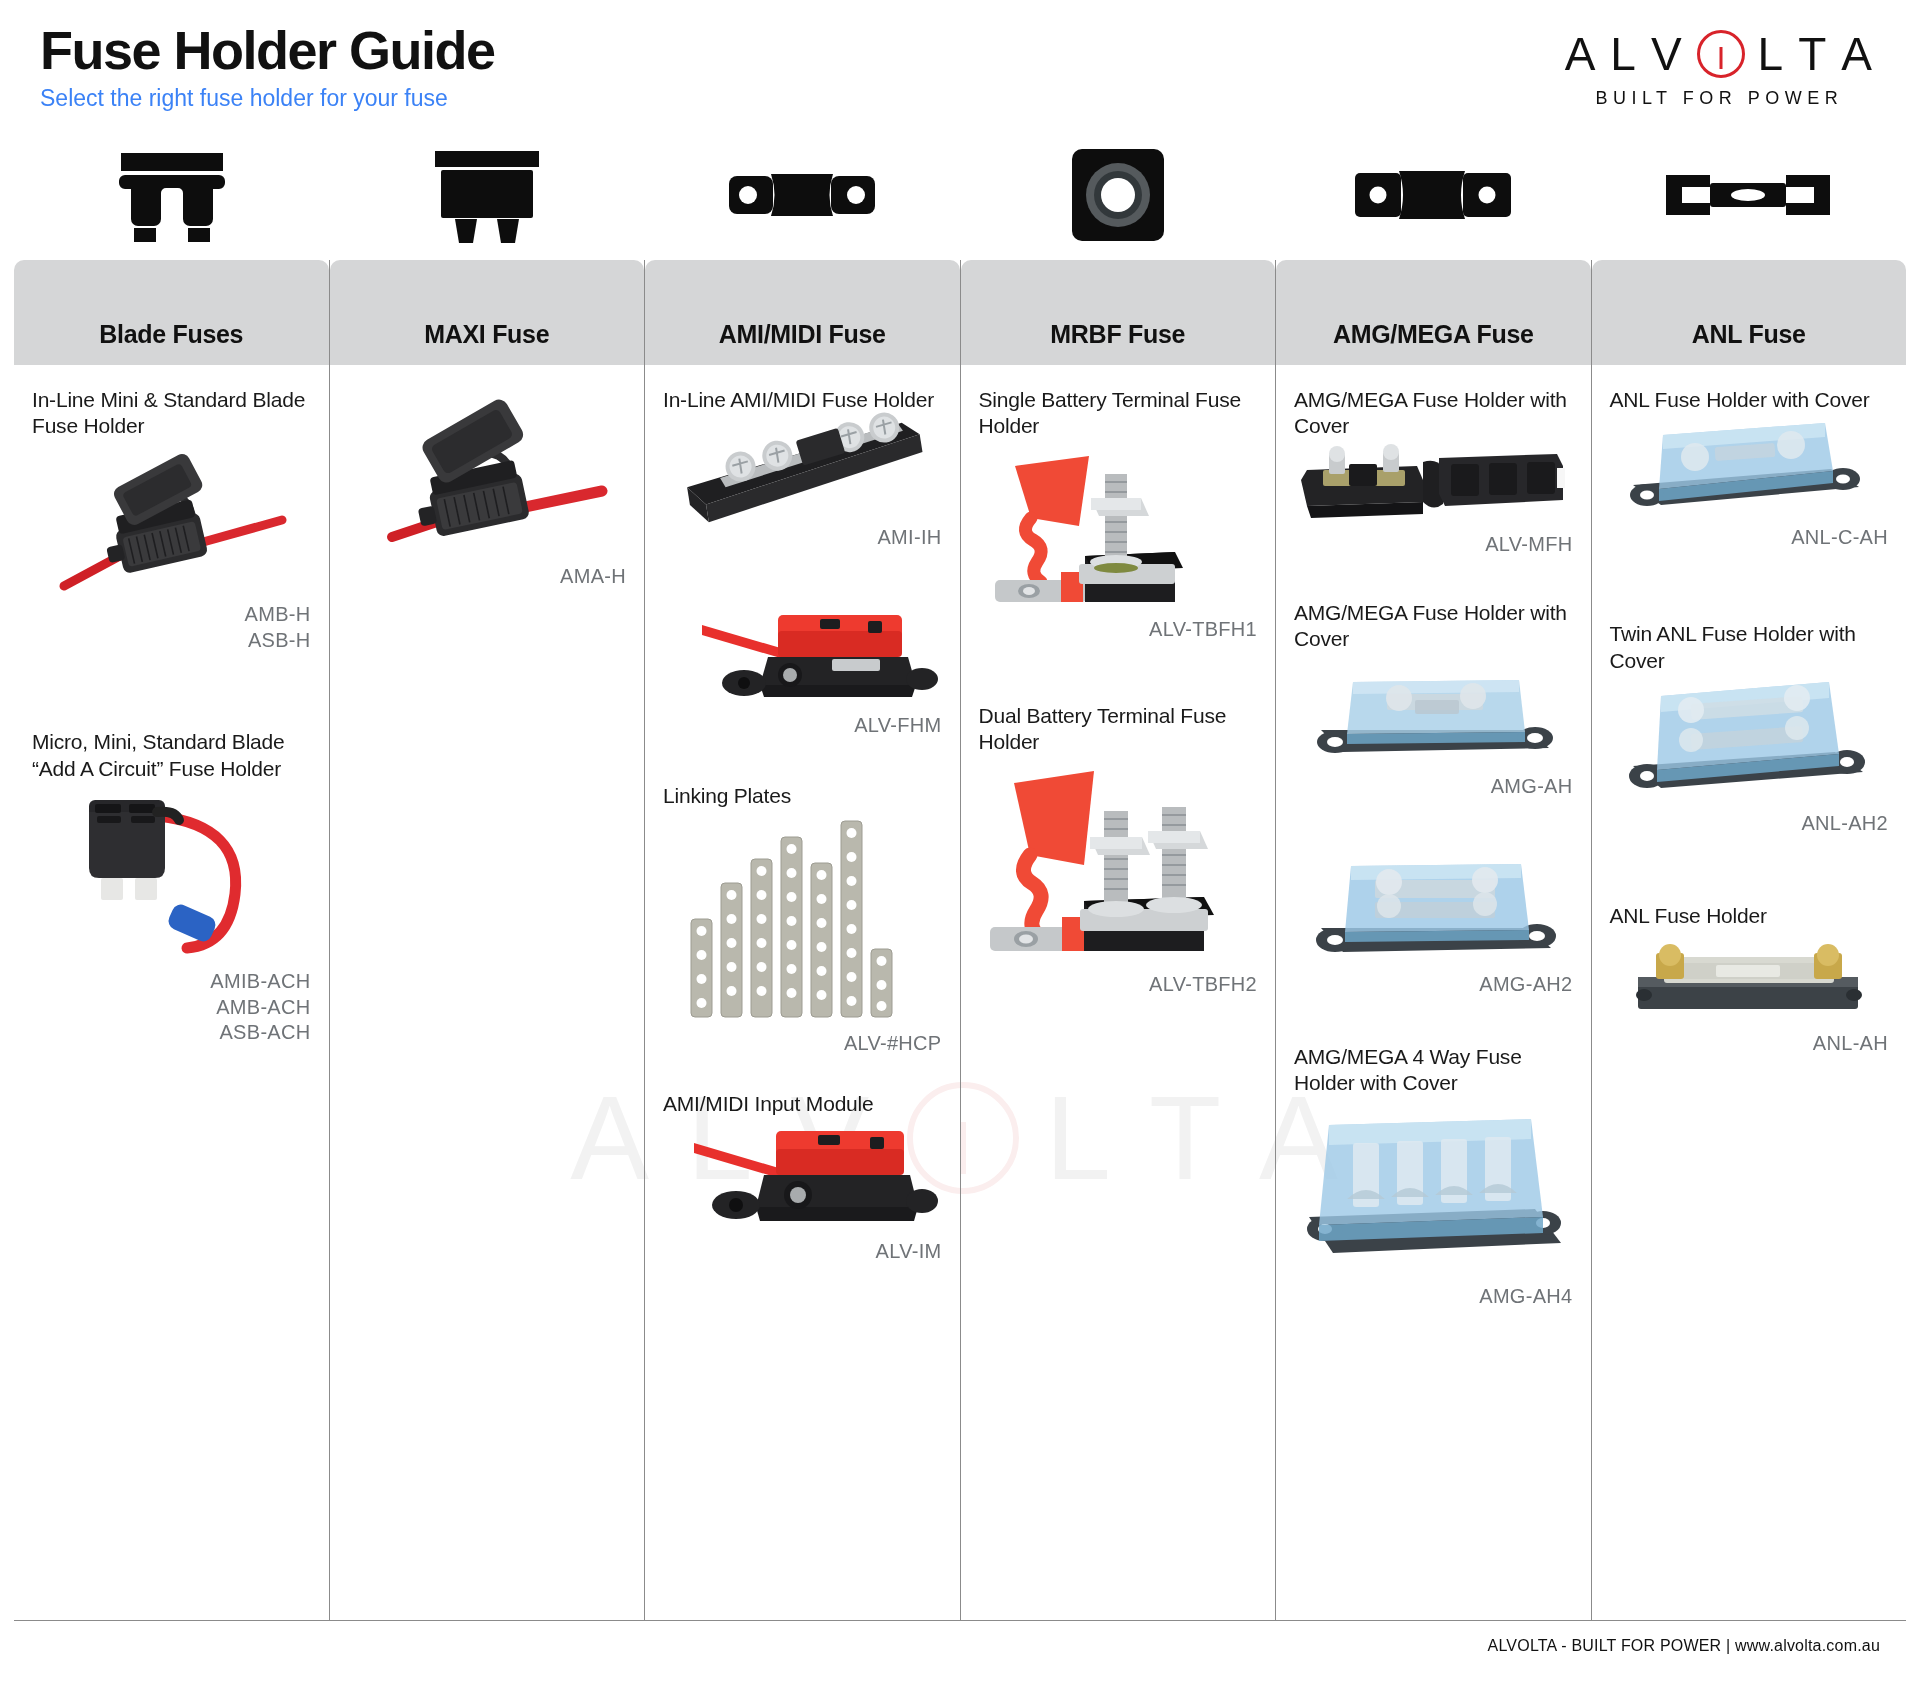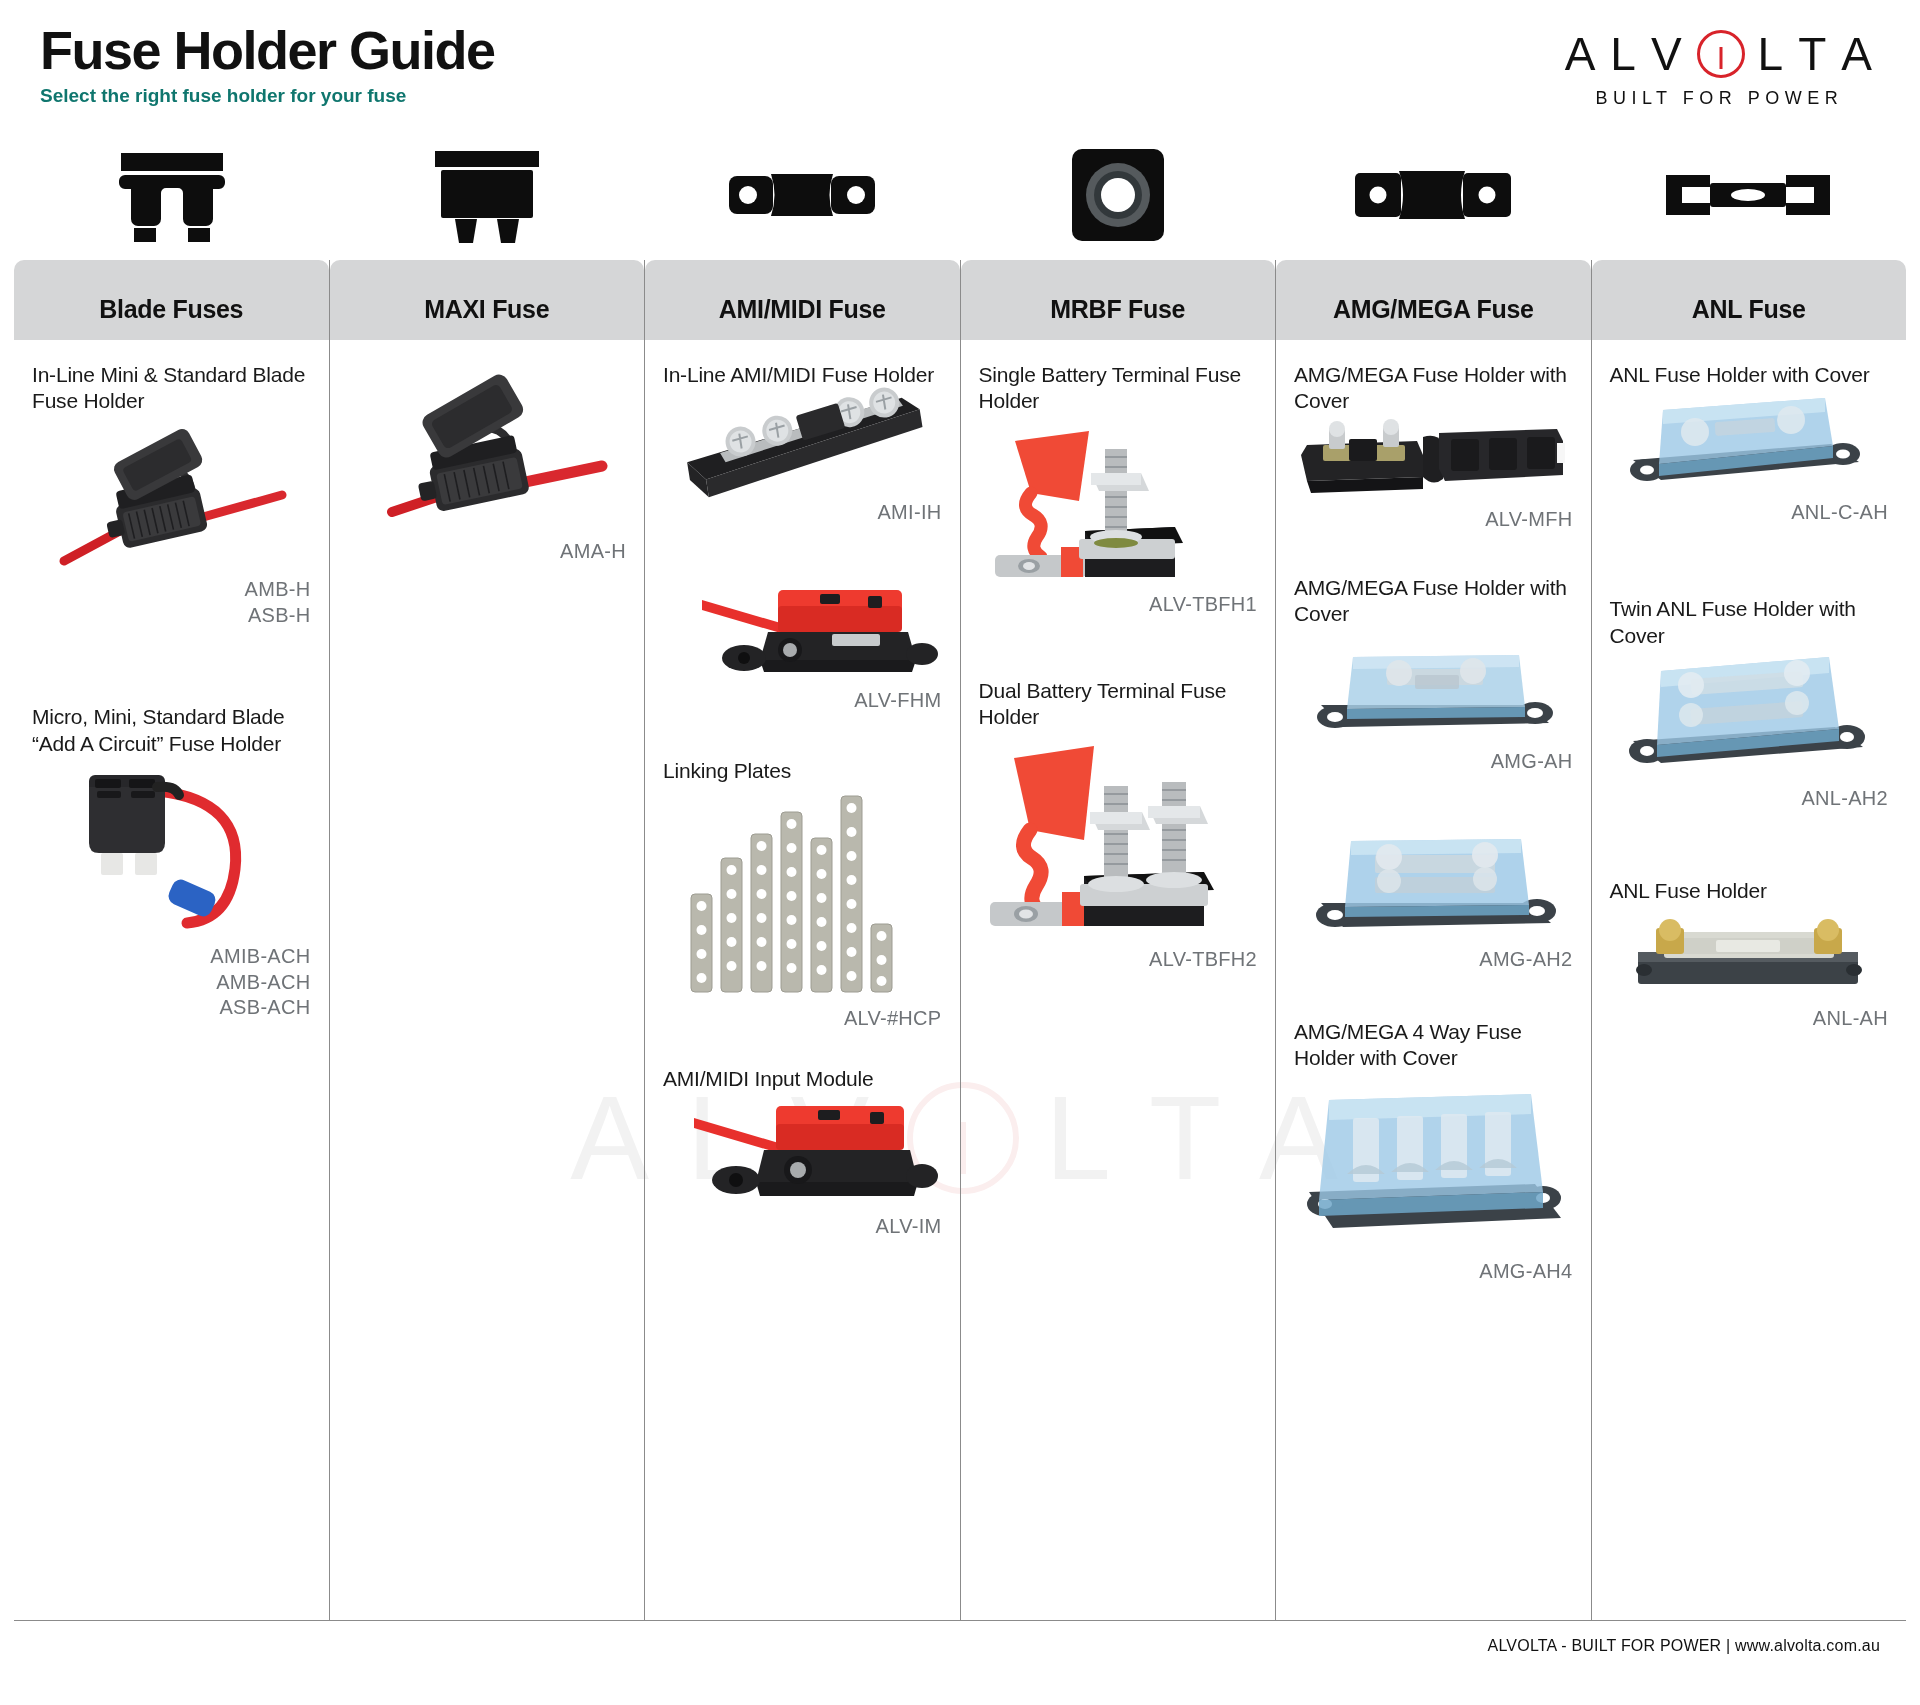--- a/index.html
+++ b/index.html
@@ -11,21 +11,21 @@
     overflow: hidden;
   }
   .page { position: relative; width: 1920px; height: 1705px; padding: 0; }
 
   
   .header { position: relative; height: 130px; padding: 22px 40px 0 40px; }
   .title {
     font-size: 54px; font-weight: bold; letter-spacing: -1.5px;
     line-height: 1.05; color: #111;
   }
-  .subtitle { font-size: 19px; color: #0f766e; margin-top: 6px; font-weight: 700; }
+  .subtitle { font-size: 23px; color: #3b82f6; margin-top: 6px; font-weight: 400; }
 
   .logo { position: absolute; right: 46px; top: 28px; text-align: center; }
   .logo-word { display: flex; align-items: center; justify-content: center; gap: 13px; height: 52px; }
   .logo-letter {
     font-size: 46px; font-weight: 300; letter-spacing: 2px; color: #111;
     font-family: "Liberation Sans", sans-serif; line-height: 1;
   }
   .logo-o { position: relative; width: 48px; height: 48px; }
   .logo-o .ring {
     position: absolute; inset: 0; border: 3px solid #d8232a; border-radius: 50%;
@@ -43,21 +43,21 @@
     display: flex; height: 130px; padding: 0 14px; align-items: center;
   }
   .icon-cell { flex: 1 1 0; display: flex; align-items: center; justify-content: center; height: 100%; }
   .icon-cell svg { display: block; }
 
   
   .table { display: flex; padding: 0 14px; height: 1360px; }
   .col { flex: 1 1 0; position: relative; }
   .col + .col { border-left: 1.6px solid #8b8b8b; }
   .col-head {
-    background: #d5d6d7; height: 80px;
+    background: #d5d6d7; height: 105px;
     border-top-left-radius: 10px; border-top-right-radius: 10px;
     display: flex; align-items: flex-end; justify-content: center;
     padding-bottom: 16px;
   }
   .col-head-text { font-size: 25px; font-weight: bold; color: #111; letter-spacing: -0.3px; }
   .col-body { padding: 22px 18px 10px 18px; position: relative; }
 
   .item { position: relative; margin-bottom: 4px; }
   .item-name {
     font-size: 21px; line-height: 1.26; color: #1a1a1a; font-weight: 400;

